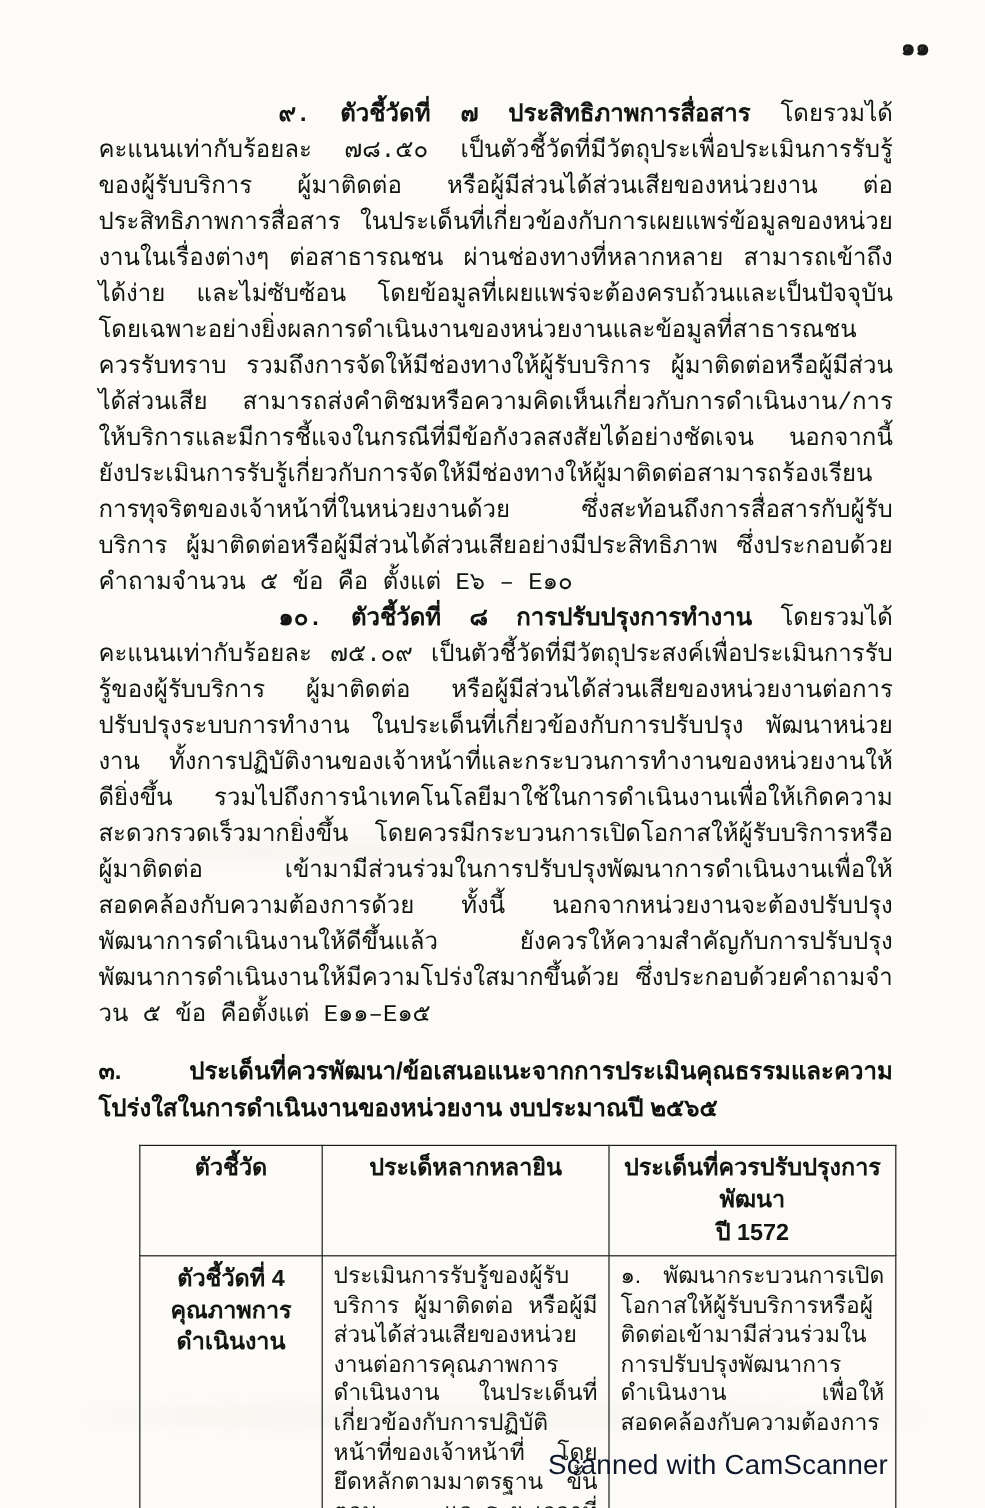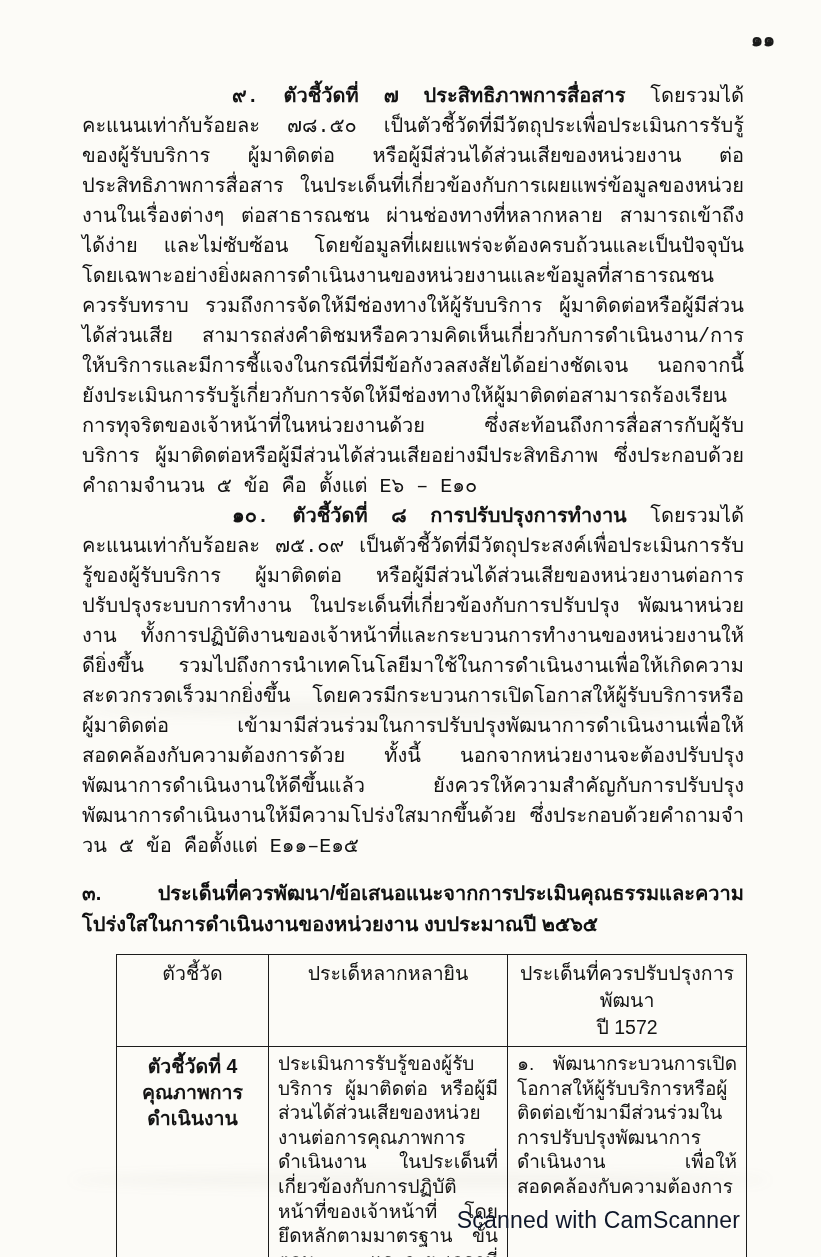--- a/index.html
+++ b/index.html
@@ -54,21 +54,21 @@
     table-layout: fixed;
   }
   table.assessment th,
   table.assessment td {
     border: 1.8px solid #1c1c1c;
     vertical-align: top;
   }
   table.assessment th {
     font-size: 19.5px;
     line-height: 27px;
-    font-weight: normal;
+    font-weight: bold;
     text-align: center;
     padding: 5px 4px;
     height: 48px;
   }
   td.c1 {
     text-align: center;
     font-weight: bold;
     font-size: 19.5px;
     line-height: 26px;
     padding: 6px 4px;

